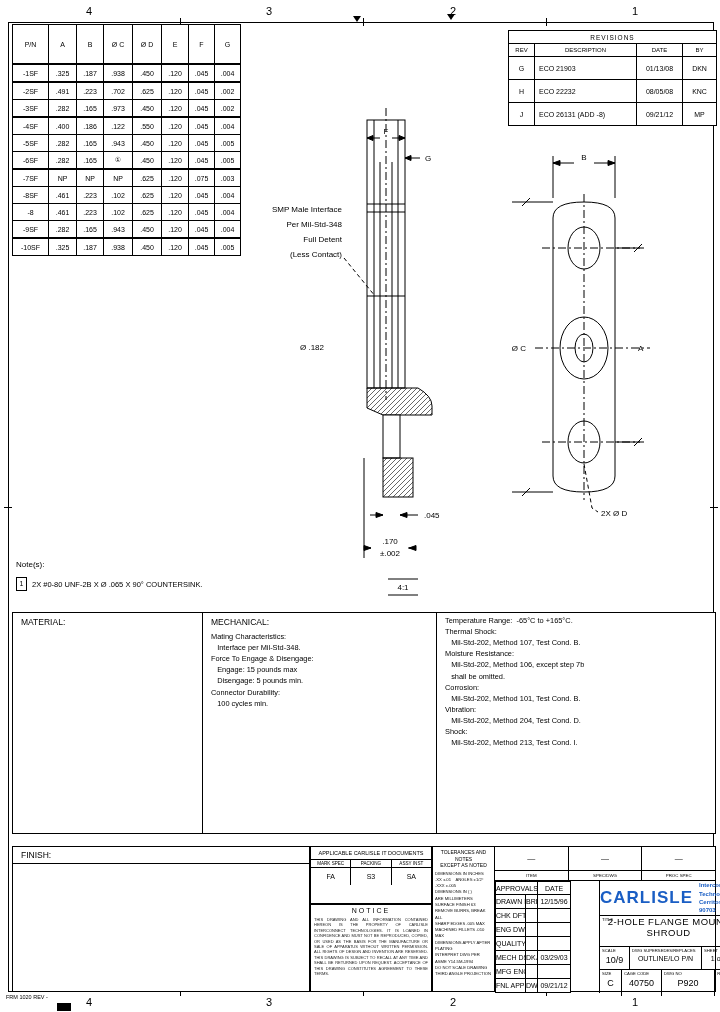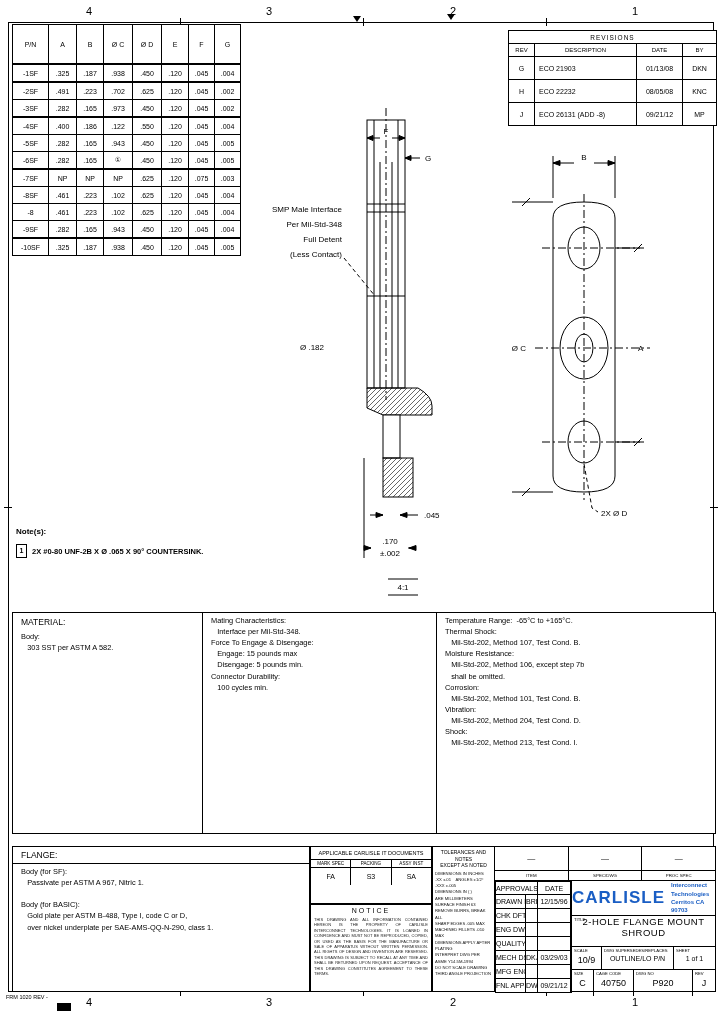--- a/index.html
+++ b/index.html
@@ -16,21 +16,21 @@
   .parts{position:absolute;left:12px;top:24px;width:228px;}
   .parts th{height:38px;font-size:7.5px;}
   .parts td{height:16px;}
   .parts thead th{border-bottom:2px solid #000;}
   .revs{position:absolute;left:508px;top:30px;width:208px;}
   .revs .title-cell{height:12px;font-size:6.5px;letter-spacing:1px;}
   .revs .hdr th{height:12px;font-size:6px;}
   .revs td{height:22px;font-size:7px;}
   .revs td.desc{text-align:left;padding-left:4px;}
   .drawing{position:absolute;left:240px;top:100px;}
-  .notes{position:absolute;left:16px;top:527px;font-size:8px;font-weight:bold;}
+  .notes{position:absolute;left:16px;top:560px;font-size:8px;}
   .notes .note-line{margin-top:8px;display:flex;align-items:center;font-size:7.5px;}
   .note-box{display:inline-block;border:1px solid #000;width:9px;height:12px;line-height:12px;text-align:center;font-size:7px;margin-right:5px;}
   .box{position:absolute;border:1px solid #000;box-sizing:border-box;background:#fff;}
   .box-title{font-size:8.5px;padding:4px 0 2px 8px;}
   .box-body{font-size:7.4px;line-height:1.5;white-space:pre-wrap;padding:2px 2px 2px 8px;}
   .finish-title{border-bottom:1px solid #000;font-size:8.5px;padding:3px 0 3px 8px;}
   .docs-title{font-size:5.5px;text-align:center;padding:3px 1px;border-bottom:1px solid #000;}
   .docs-grid{display:flex;}
   .docs-col{flex:1;border-right:1px solid #000;text-align:center;}
   .docs-col:last-child{border-right:none;}
@@ -370,24 +370,23 @@
   <div class="notes">
     <div>Note(s):</div>
     <div class="note-line">
       <span class="note-box">1</span>
       <span>2X #0-80 UNF-2B X Ø .065 X 90° COUNTERSINK.</span>
     </div>
   </div>
 
   <div class="box" style="left:12px;top:612px;width:191px;height:222px;">
     <div class="box-title">MATERIAL:</div>
-    <div class="box-body">Body:
-   303 SST per ASTM A 582.</div>
   </div>
   <div class="box" style="left:202px;top:612px;width:235px;height:222px;">
+    <div class="box-title">MECHANICAL:</div>
     <div class="box-body">Mating Characteristics:
    Interface per Mil-Std-348.
 Force To Engage &amp; Disengage:
    Engage: 15 pounds max
    Disengage: 5 pounds min.
 Connector Durability:
    100 cycles min.</div>
   </div>
   <div class="box" style="left:436px;top:612px;width:280px;height:222px;">
     <div class="box-body">Temperature Range:  -65°C to +165°C.
@@ -398,27 +397,21 @@
    shall be omitted.
 Corrosion:
    Mil-Std-202, Method 101, Test Cond. B.
 Vibration:
    Mil-Std-202, Method 204, Test Cond. D.
 Shock:
    Mil-Std-202, Method 213, Test Cond. I.</div>
   </div>
 
   <div class="box" style="left:12px;top:846px;width:298px;height:146px;">
-    <div class="finish-title">FLANGE:</div>
-    <div class="box-body">Body (for SF):
-   Passivate per ASTM A 967, Nitric 1.
-
-Body (for BASIC):
-   Gold plate per ASTM B-488, Type I, code C or D,
-   over nickel underplate per SAE-AMS-QQ-N-290, class 1.</div>
+    <div class="finish-title">FINISH:</div>
   </div>
 
   <div class="box" style="left:310px;top:846px;width:122px;height:58px;">
     <div class="docs-title">APPLICABLE CARLISLE IT DOCUMENTS</div>
     <div class="docs-grid">
       <div class="docs-col">
         <div class="docs-h">MARK SPEC</div>
         <div class="docs-v">FA</div>
       </div>
       <div class="docs-col">
@@ -463,21 +456,21 @@
     <div class="dash-row">
       <div class="dash-cell">—</div>
       <div class="dash-cell">—</div>
       <div class="dash-cell">—</div>
     </div>
     <div class="label-row">
       <div class="label-cell">ITEM</div>
       <div class="label-cell">SPEC/DWG</div>
       <div class="label-cell">PROC SPEC</div>
     </div>
-    <div style="display:flex;height:112px;">
+    <div style="display:flex;height:112px;gap:28px;">
 
       <table class="t appr">
         <colgroup>
             <col style="width:30px">
             <col style="width:12px">
             <col style="width:33px">
           </colgroup>
         <thead>
           <tr>
             <th colspan="2">APPROVALS</th>

